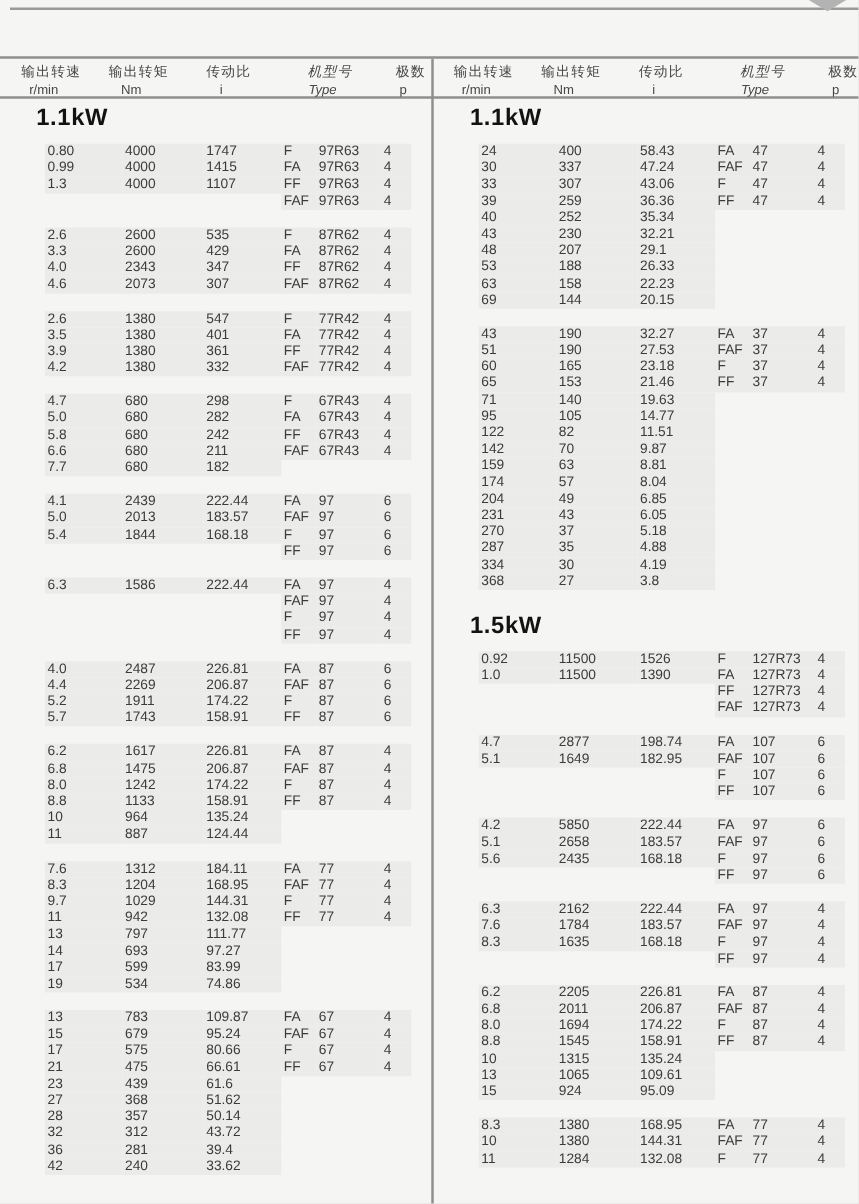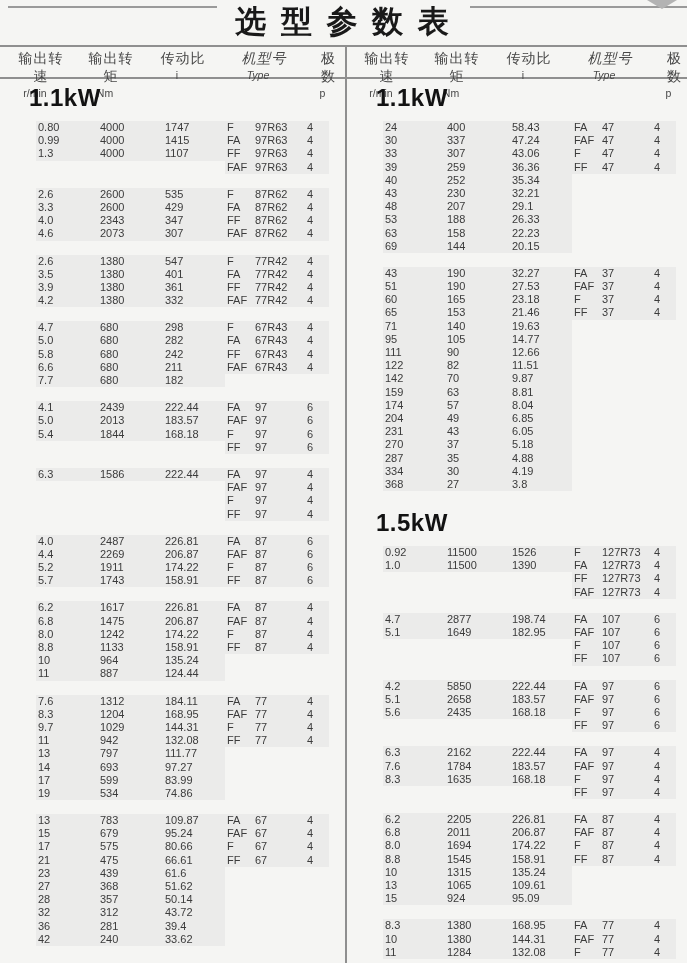--- a/index.html
+++ b/index.html
@@ -23,43 +23,40 @@
   }
   .mid-rule { position:absolute; top:45px; left:0; right:0; height:2px; background:var(--rule,#8f8f8f); }
   .vdivider { position:absolute; left:345px; top:47px; bottom:0; width:2px; background:var(--rule,#8f8f8f); }
   .headers {
     position:absolute; top:47px; left:0; right:0; height:30px;
     border-bottom:2px solid var(--rule,#8f8f8f); display:flex;
   }
   .half { display:flex; width:343px; }
   .half.right-half { margin-left:3px; }
   .hcell { text-align:center; padding-top:3px; }
-  .hcell .hcn { font-size:14px; color:#474747; letter-spacing:1px;margin-left:12px; }
+  .hcell .hcn { font-size:11px; color:#474747; letter-spacing:1px;margin-left:12px; }
   .hcell .hen { font-size:10.5px; color:#474747; margin-top:1px; }
   .w0{width:70px;} .w1{width:70px;} .w2{width:74px;} .w3{width:88px;font-style:italic;} .w4{width:41px;}
   .tbody { position:absolute; top:80px; left:0; width:345px; }
   .tbody.tright { left:347px; width:340px; }
-  .section-title { font-size:24px; font-weight:bold; color:#121212; padding:4px 0 9px 29px; letter-spacing:0.5px; }
+  .section-title { font-size:19px; font-weight:bold; color:#121212; padding:4px 0 9px 29px; letter-spacing:0.5px; }
   .group { margin-bottom:14px; }
   .row { display:flex; height:13.2px; line-height:13px; font-size:11px; }
   .c { box-sizing:border-box; padding:0 2px; white-space:nowrap; }
   .c:not(:empty) { background:var(--cell-bg,#ebebea); }
   .c0{margin-left:36px;width:62px;} .c1{width:65px;} .c2{width:62px;}
   .c3{width:28px;} .c4{width:52px;} .c5{width:24px;}
 </style>
 </head>
 <body>
 
 <div class="page" style="--page-bg: #f5f5f3; --rule: #8f8f8f; --cell-bg: #ebebea; --text: #3b3b3b;">
   <div class="top-rule"></div>
   <div class="corner-icon"></div>
 
-  <div class="title-wrap">
-    <span>选 型 参 数 表</span>
-  </div>
 
   <div class="mid-rule"></div>
   <div class="vdivider"></div>
 
   <div class="headers">
     <div class="half left-half">
       <div class="hcell w0">
         <div class="hcn">输出转速</div>
         <div class="hen">r/min</div>
       </div>
@@ -678,28 +675,20 @@
         </div>
         <div class="row">
           <span class="c c0">95</span>
           <span class="c c1">105</span>
           <span class="c c2">14.77</span>
           <span class="c c3"></span>
           <span class="c c4"></span>
           <span class="c c5"></span>
         </div>
         <div class="row">
-          <span class="c c0">111</span>
-          <span class="c c1">90</span>
-          <span class="c c2">12.66</span>
-          <span class="c c3"></span>
-          <span class="c c4"></span>
-          <span class="c c5"></span>
-        </div>
-        <div class="row">
           <span class="c c0">122</span>
           <span class="c c1">82</span>
           <span class="c c2">11.51</span>
           <span class="c c3"></span>
           <span class="c c4"></span>
           <span class="c c5"></span>
         </div>
         <div class="row">
           <span class="c c0">142</span>
           <span class="c c1">70</span>

